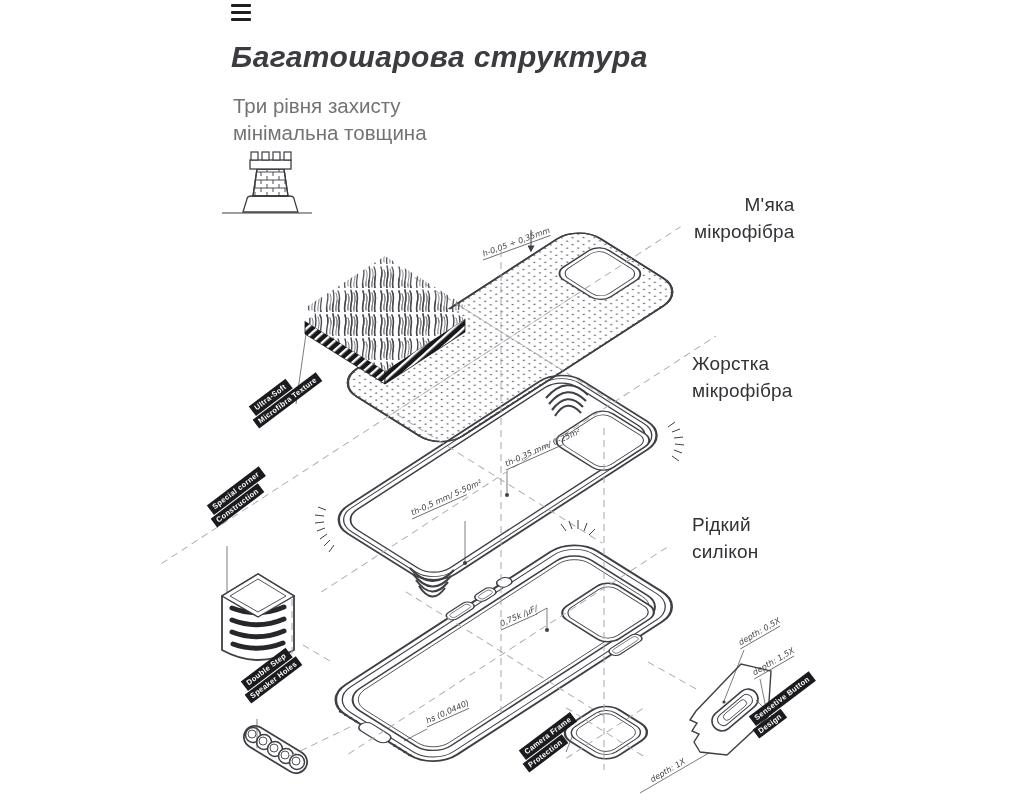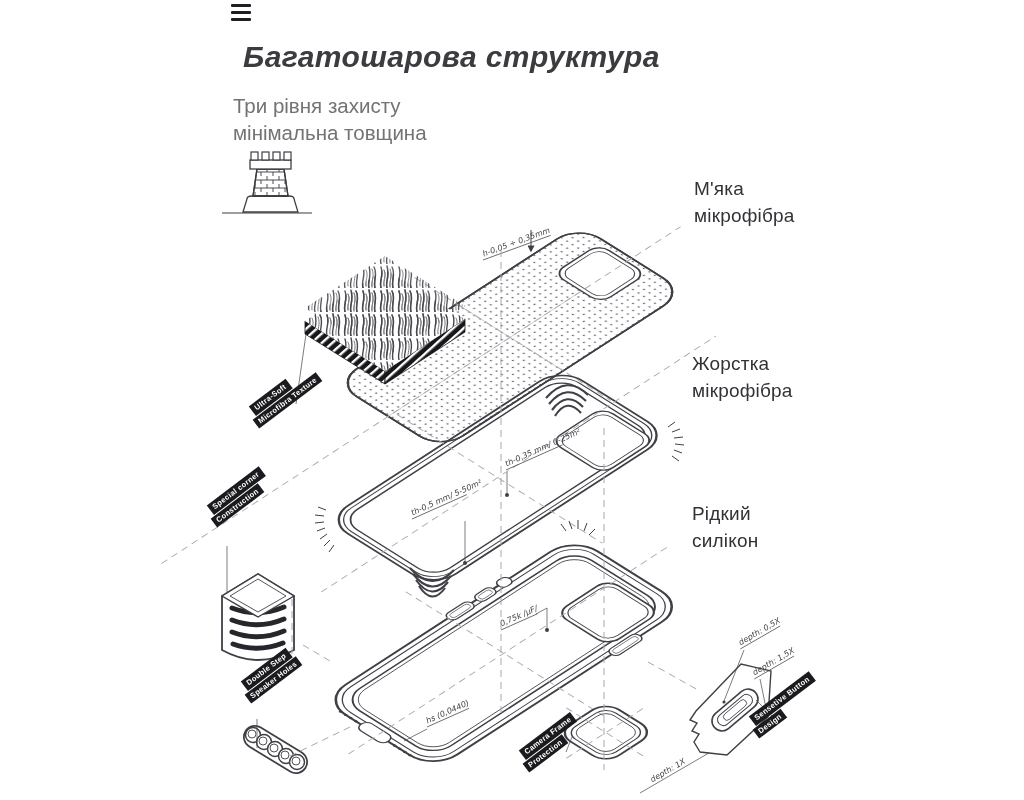--- a/index.html
+++ b/index.html
@@ -2,26 +2,26 @@
 <html><head>
 <meta charset="utf-8">
 <style>
   html,body{margin:0;padding:0;background:#fff;}
   body{width:1024px;height:800px;position:relative;overflow:hidden;
        font-family:"Liberation Sans","DejaVu Sans",sans-serif;color:#3a3a40;}
   .abs{position:absolute;}
   
   .menu-icon{left:231px;top:4px;width:20px;height:17px;display:flex;flex-direction:column;justify-content:space-between;cursor:pointer;}
   .menu-icon i{display:block;height:3.4px;background:#1f1f23;border-radius:1px;}
-  .title{left:243px;top:40px;font-size:30px;font-weight:800;font-style:italic;
+  .title{left:231px;top:40px;font-size:30px;font-weight:800;font-style:italic;
          letter-spacing:.4px;color:#3b3b40;white-space:nowrap;}
   .subtitle{left:233px;top:92px;font-size:20.5px;line-height:1.32;color:#737373;white-space:pre-line;}
   
   .layer-label{font-size:19px;line-height:1.4;color:#323237;white-space:pre-line;letter-spacing:.2px;}
-  #lbl1{left:694px;top:176px;} #lbl2{left:692px;top:351px;} #lbl3{left:692px;top:501px;}
+  #lbl1{left:694px;top:192px;text-align:right;} #lbl2{left:692px;top:351px;} #lbl3{left:692px;top:512px;}
   
   .tag{display:flex;flex-direction:column;align-items:flex-start;gap:1px;
        transform:rotate(-37deg);transform-origin:left center;}
   .tag span{background:#1b1b1f;color:#fff;font-size:7.5px;font-weight:700;line-height:1.2;
             padding:1px 4px 1.5px;letter-spacing:.35px;white-space:nowrap;}
   .tag span:nth-child(2){margin-left:-5px;}
   #tag-microfiber{left:256px;top:404px;}
   #tag-corner{left:214px;top:503px;}
   #tag-speaker{left:248px;top:679px;}
   #tag-camera{left:526px;top:748px;}

